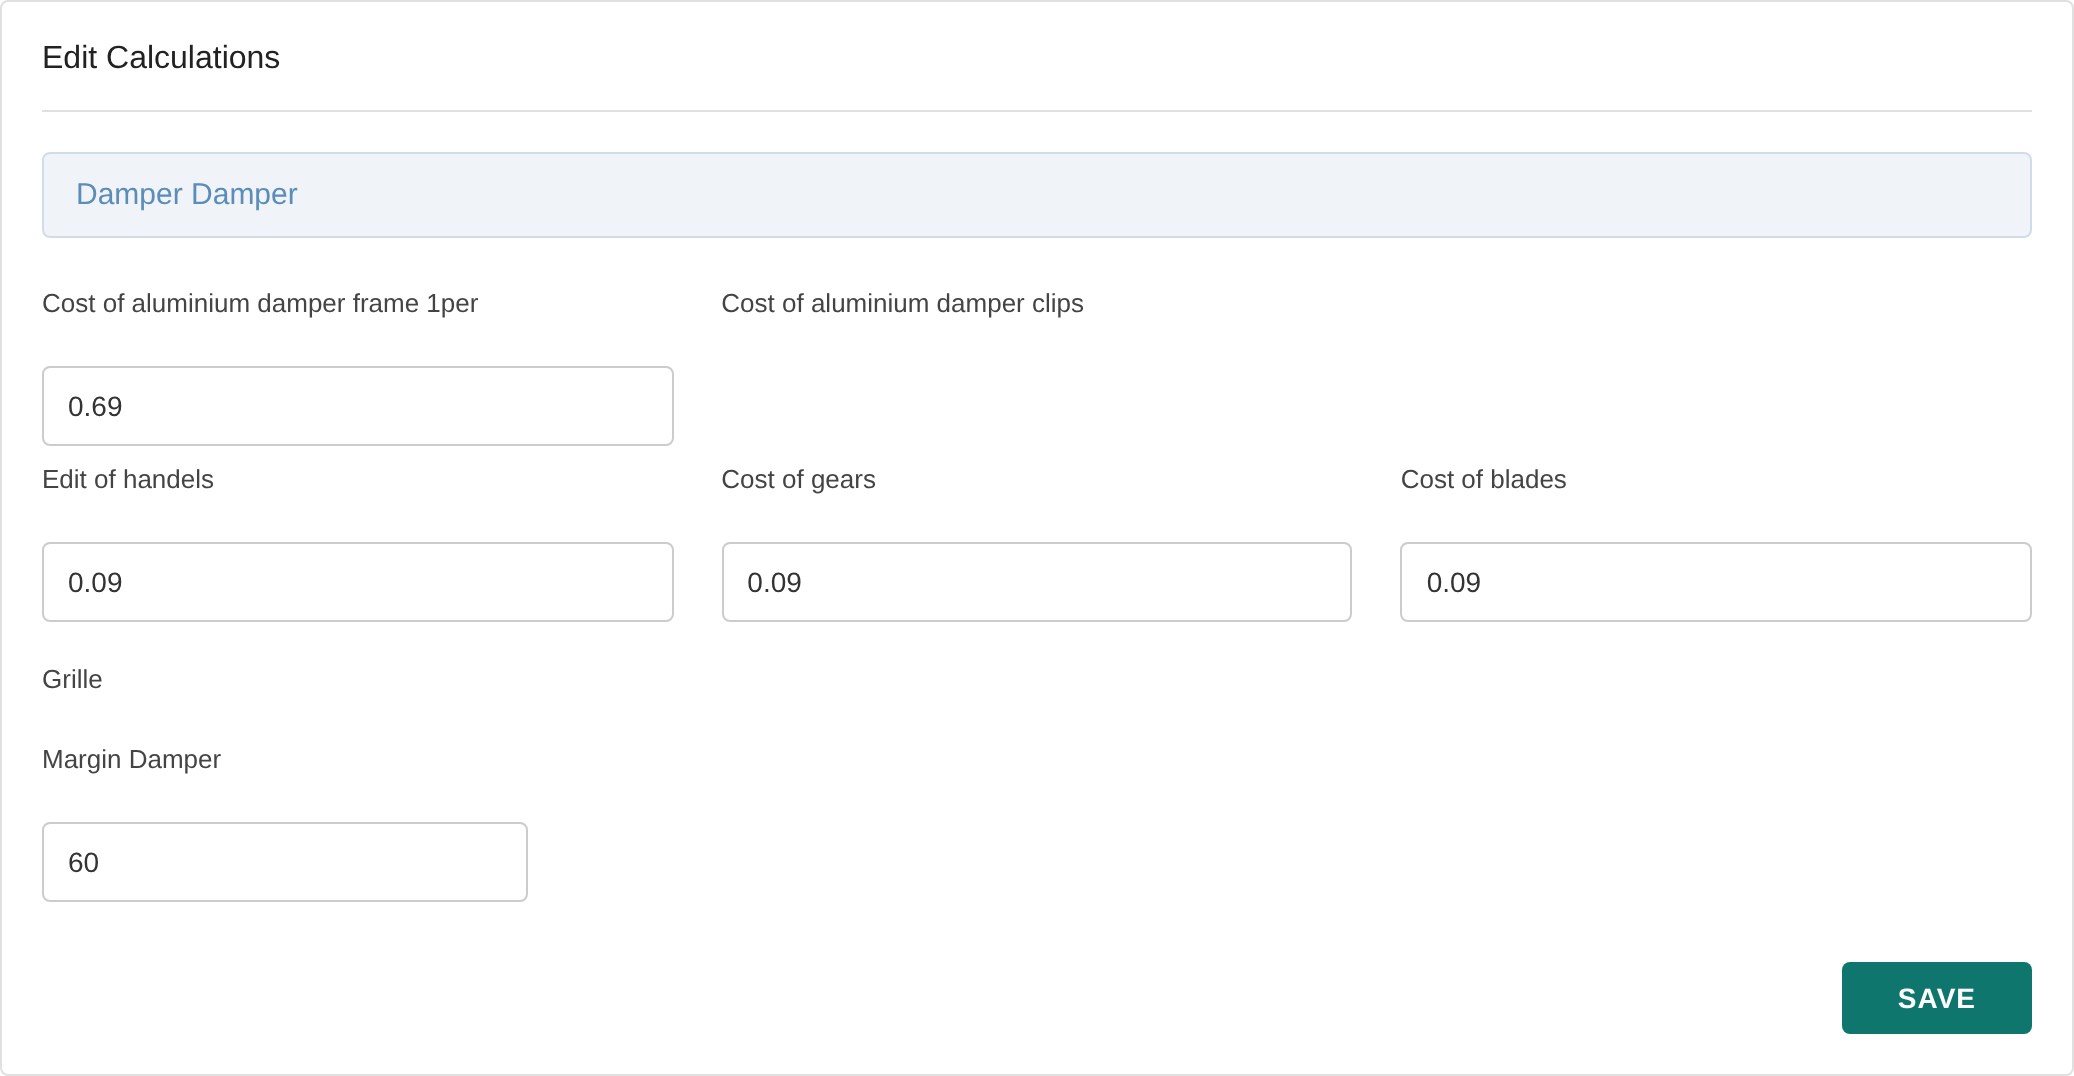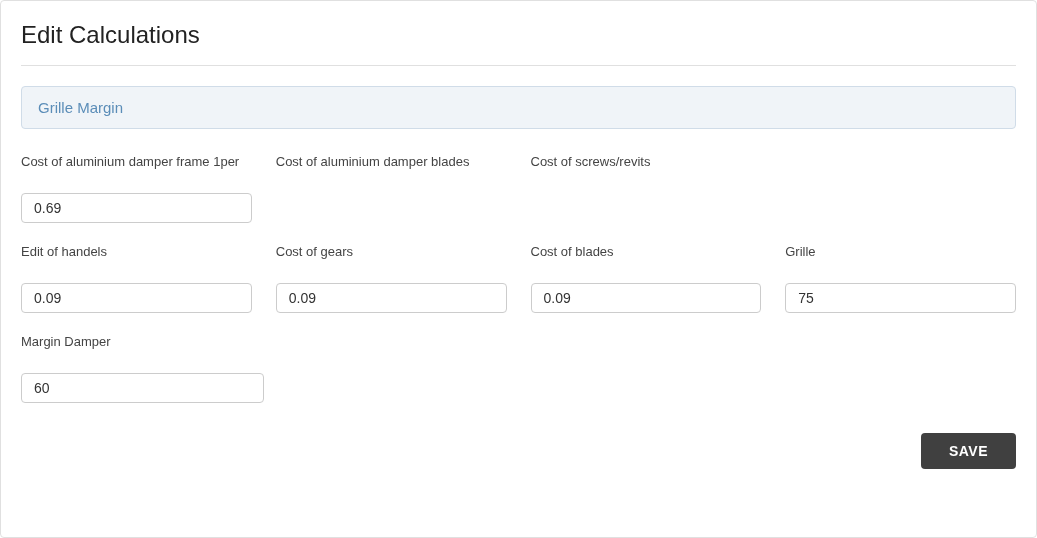--- a/index.html
+++ b/index.html
@@ -19,43 +19,43 @@
       width: 1037px;
       min-height: 538px;
       background: #fff;
       border: 1px solid #e0e0e0;
       border-radius: 4px;
       padding: 16px 20px 20px 20px;
       position: relative;
     }
 
     .page-title {
-      font-size: 24px;
+      font-size: 16px;
       font-weight: 400;
       color: #222;
       padding: 4px 0 16px 0;
       border-bottom: 1px solid #e0e0e0;
       margin-bottom: 20px;
     }
 
     .section-header {
       background: #f0f4f8;
       border: 1px solid #d0dce8;
       border-radius: 4px;
       padding: 12px 16px;
       color: #5b8db8;
       font-size: 15px;
       margin-bottom: 24px;
     }
 
     .fields-grid {
       display: grid;
-      grid-template-columns: repeat(4, 1fr);
+      grid-template-columns: repeat(3, 1fr);
       gap: 20px 24px;
-      margin-bottom: 20px;
+      margin-bottom: 8px;
     }
 
     .field-group {
       display: flex;
       flex-direction: column;
       gap: 8px;
     }
 
     .field-label {
       font-size: 13px;
@@ -65,79 +65,77 @@
     }
 
     .field-input {
       border: 1px solid #ccc;
       border-radius: 4px;
       padding: 8px 12px;
       font-size: 14px;
       color: #333;
       outline: none;
       width: 100%;
-      height: 30px;
+      height: 40px;
     }
 
     .save-area {
       display: flex;
       justify-content: flex-end;
       padding-top: 10px;
     }
 
     .save-button {
-      background: #404040;
+      background: #0f766e;
       color: #fff;
       border: none;
       border-radius: 4px;
       padding: 10px 28px;
       font-size: 14px;
       font-weight: 600;
       letter-spacing: 0.5px;
       cursor: pointer;
       text-transform: uppercase;
     }
   </style>
 </head>
 <body>
 
 <div class="container">
   <div class="page-title">Edit Calculations</div>
 
-  <div class="section-header">Grille Margin</div>
+  <div class="section-header">Damper Damper</div>
 
   <div class="fields-grid">
   <div class="field-group">
         <div class="field-label">Cost of aluminium damper frame 1per</div>
         <input type="text" class="field-input" value="0.69" style="">
       </div>
       <div class="field-group">
-        <div class="field-label">Cost of aluminium damper blades</div>
+        <div class="field-label">Cost of aluminium damper clips</div>
       </div>
       <div class="field-group">
-        <div class="field-label">Cost of screws/revits</div>
       </div>
     </div>
 
   <div class="fields-grid">
   <div class="field-group">
         <div class="field-label">Edit of handels</div>
         <input type="text" class="field-input" value="0.09" style="">
       </div>
       <div class="field-group">
         <div class="field-label">Cost of gears</div>
         <input type="text" class="field-input" value="0.09" style="">
       </div>
       <div class="field-group">
         <div class="field-label">Cost of blades</div>
         <input type="text" class="field-input" value="0.09" style="">
       </div>
       <div class="field-group">
         <div class="field-label">Grille</div>
-        <input type="text" class="field-input" value="75" style="">
       </div>
     </div>
 
   <div style="display:grid;grid-template-columns:1fr 3fr;gap:20px 24px;margin-bottom:20px;">
   <div class="field-group">
         <div class="field-label">Margin Damper</div>
         <input type="text" class="field-input" value="60" style="">
       </div>
     </div>
 

